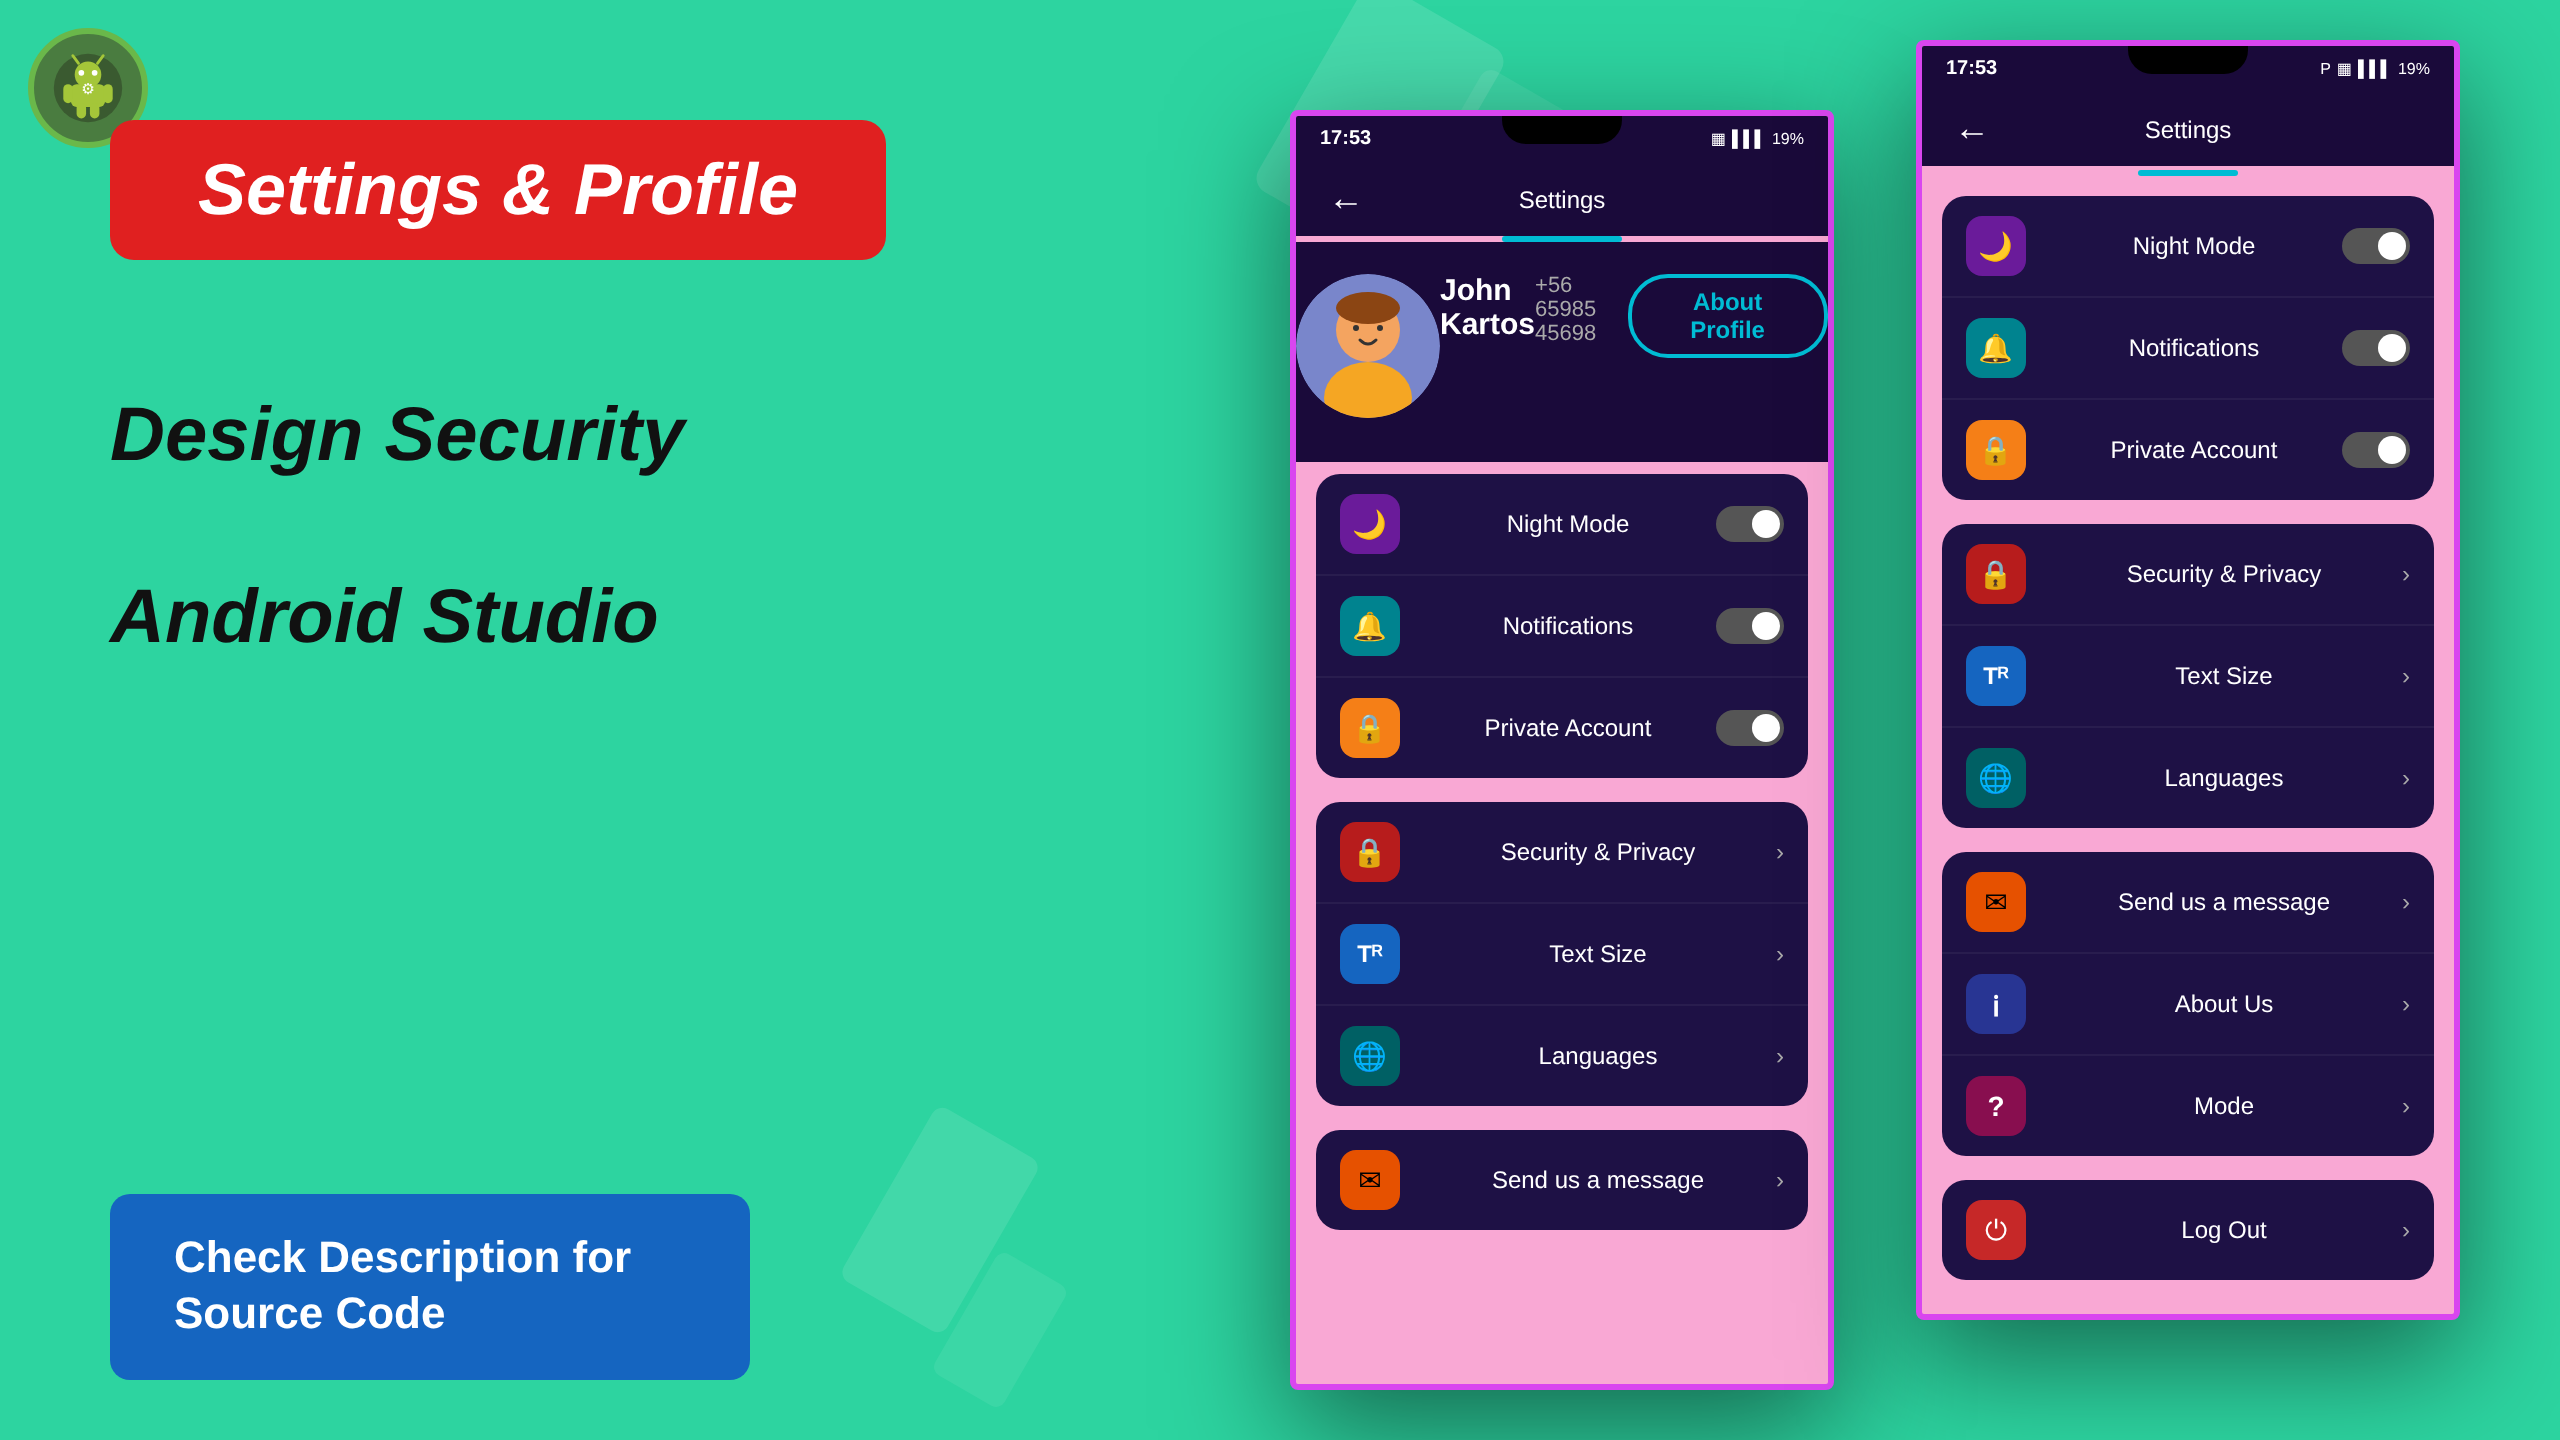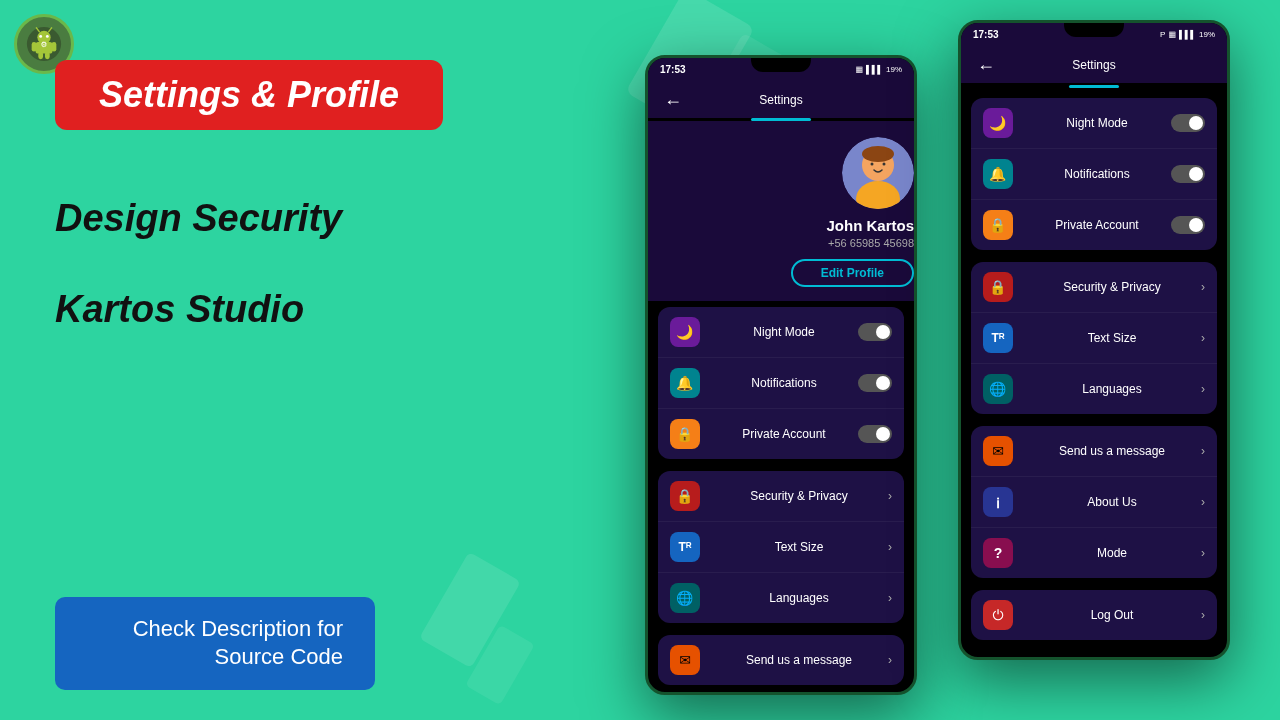--- a/index.html
+++ b/index.html
@@ -44,24 +44,24 @@
       margin-bottom: 10px;
     }
 
     .check-desc-btn {
       position: absolute;
       bottom: 30px;
       left: 55px;
       background: #1565c0;
       color: white;
       font-size: 22px;
-      font-weight: 400;
+      font-weight: 700;
       border-radius: 10px;
       padding: 18px 32px;
-      text-align: right;
+      text-align: left;
       width: 320px;
       line-height: 1.3;
       margin-top: 10px;
     }
 
     
     .android-logo {
       position: absolute;
       top: 14px;
       left: 14px;
@@ -71,23 +71,23 @@
       border-radius: 50%;
       display: flex;
       align-items: center;
       justify-content: center;
       border: 3px solid #6ab84a;
     }
 
     
     .phone {
       position: absolute;
-      background: #000000;
-      border-radius: 20px;
-      border: 3px solid #14532d;
+      background: #f9a8d4;
+      border-radius: 4px;
+      border: 3px solid #d946ef;
       overflow: hidden;
       box-shadow: 0 20px 60px rgba(0,0,0,0.5);
     }
 
     
     .phone-1 {
       left: 645px;
       top: 55px;
       width: 272px;
       height: 640px;
@@ -165,22 +165,21 @@
       background: #00bcd4;
       width: 60px;
       margin: 0 auto;
       border-radius: 2px;
     }
 
     
     .profile-section {
       background: #1a0a3a;
       display: flex;
-      flex-direction: column;
-      align-items: flex-end;
+      align-items: flex-start;
       padding: 16px 0 14px;
     }
 
     .profile-name {
       color: white;
       font-size: 15px;
       font-weight: bold;
       margin-bottom: 3px;
     }
 
@@ -374,21 +373,21 @@
 </div>
 
 <div class="left-area">
   <div class="title-badge">
     <span class="title-badge-text">Settings &amp; Profile</span>
   </div>
   <div class="subtitle-text">
     <br>
     <span>Design Security</span><br>
     <br>
-    <span>Kartos Studio</span>
+    <span>Android Studio</span>
   </div>
 </div>
 
 <div class="check-desc-btn">
   <span>Check Description for<br>Source Code</span>
 </div>
 
 <div class="phone phone-1">
   <div class="phone-content">
     <div class="notch"></div>
@@ -419,21 +418,21 @@
 
           <ellipse cx="36" cy="17" rx="16" ry="8" fill="#8B4513"></ellipse>
 
           <circle cx="30" cy="27" r="1.5" fill="#333"></circle>
           <circle cx="42" cy="27" r="1.5" fill="#333"></circle>
           <path d="M32 33 Q36 37 40 33" stroke="#333" stroke-width="1.5" fill="none" stroke-linecap="round"></path>
         </svg>
       </div>
       <div class="profile-name">John Kartos</div>
       <div class="profile-phone">+56 65985 45698</div>
-      <button class="edit-btn">Edit Profile</button>
+      <button class="edit-btn">About Profile</button>
     </div>
 
     <div class="settings-group">
       <div class="settings-item">
         <div class="item-icon icon-purple">🌙</div>
         <span class="item-label">Night Mode</span>
         <div class="toggle"></div>
       </div>
       <div class="settings-item">
         <div class="item-icon icon-teal">🔔</div>

